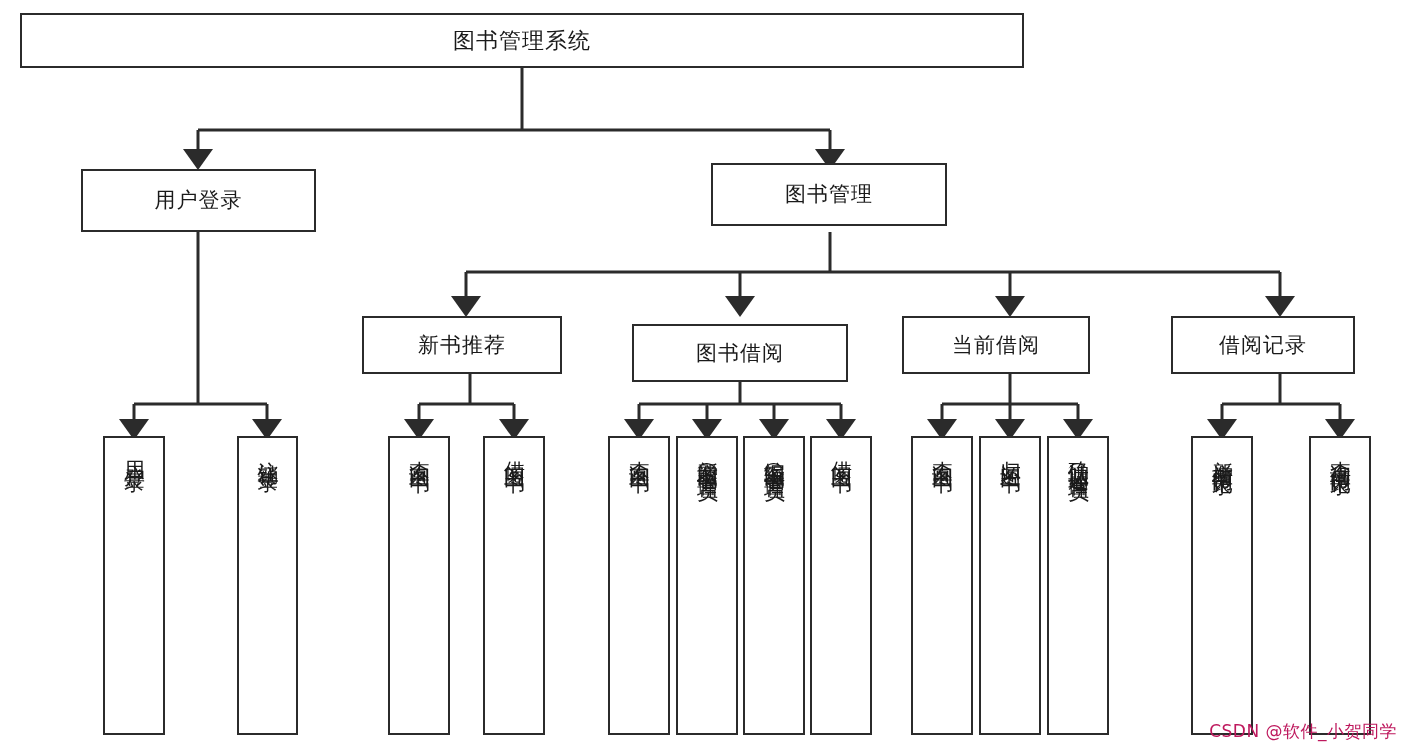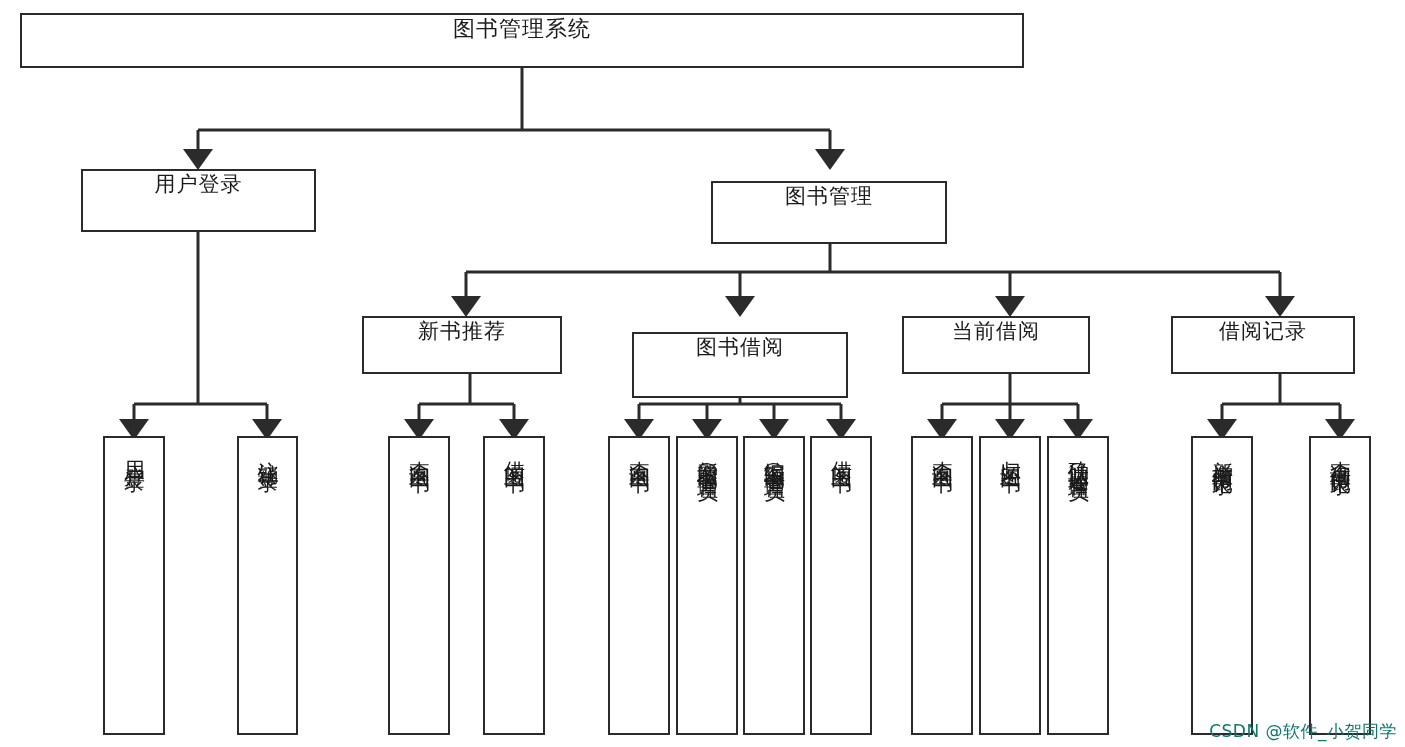--- a/index.html
+++ b/index.html
@@ -22,21 +22,21 @@
     width:1405px; height:747px;
     pointer-events:none;
   }
   
   .node{
     position:absolute;
     box-sizing:border-box;
     background:#ffffff;
     border:2px solid #2b2b2b;
     display:flex;
-    align-items:flex-start;
+    align-items:center;
     justify-content:center;
     text-align:center;
     line-height:1.25;
   }
   .node .label{
     display:block;
     white-space:pre-line;
   }
   
   .horiz .label{
@@ -58,21 +58,21 @@
     line-height:1;
     white-space:nowrap;
   }
   .leaf.tall .label{ letter-spacing:3px; }
   
   #watermark{
     position:absolute;
     right:8px;
     bottom:4px;
     font-size:17px;
-    color:#0f766e;
+    color:#be185d;
     letter-spacing:0.5px;
     white-space:nowrap;
     user-select:none;
   }
 </style>
 </head>
 <body>
 
 <div id="canvas">
 
@@ -127,29 +127,29 @@
   </svg>
 
   <div class="node root horiz" style="left:20px; top:13px; width:1004px; height:55px;">
     <span class="label">图书管理系统</span>
   </div>
 
   <div class="node horiz" style="left:81px; top:169px; width:235px; height:63px;">
     <span class="label">用户登录</span>
   </div>
 
-  <div class="node horiz" style="left:711px; top:181px; width:236px; height:63px;">
+  <div class="node horiz" style="left:711px; top:163px; width:236px; height:63px;">
     <span class="label">图书管理</span>
   </div>
 
   <div class="node horiz" style="left:362px; top:316px; width:200px; height:58px;">
     <span class="label">新书推荐</span>
   </div>
 
-  <div class="node horiz" style="left:632px; top:332px; width:216px; height:66px;">
+  <div class="node horiz" style="left:632px; top:324px; width:216px; height:58px;">
     <span class="label">图书借阅</span>
   </div>
 
   <div class="node horiz" style="left:902px; top:316px; width:188px; height:58px;">
     <span class="label">当前借阅</span>
   </div>
 
   <div class="node horiz" style="left:1171px; top:316px; width:184px; height:58px;">
     <span class="label">借阅记录</span>
   </div>

